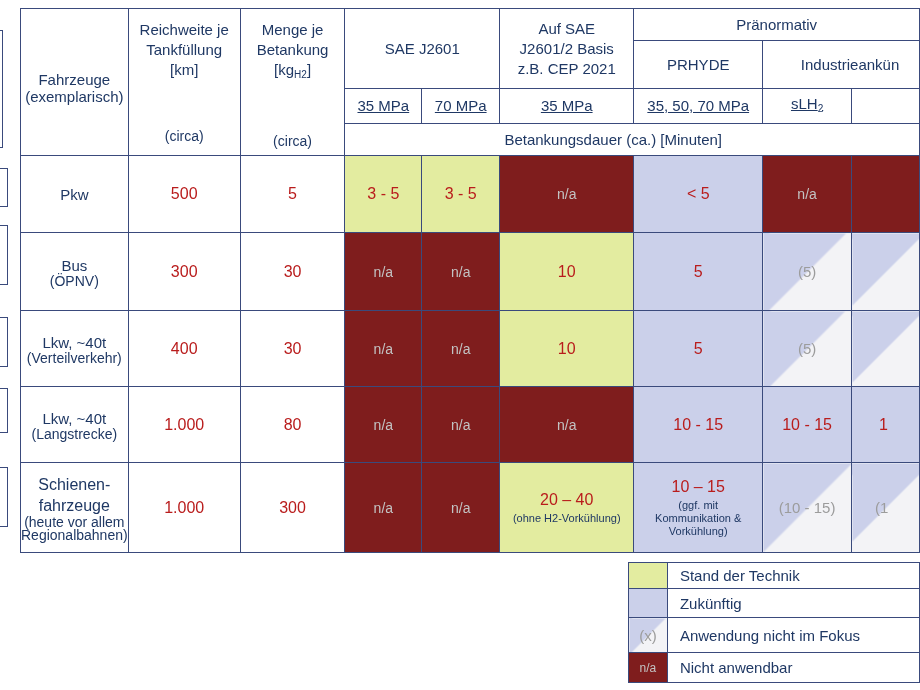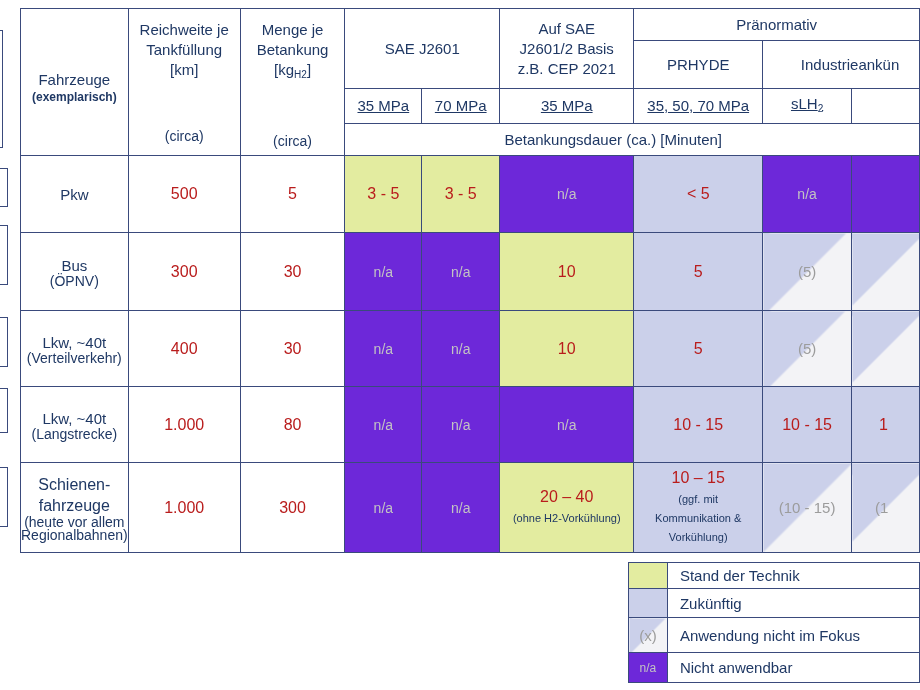--- a/index.html
+++ b/index.html
@@ -5,30 +5,30 @@
   * { box-sizing: border-box; margin: 0; padding: 0; }
   html, body { width: 920px; height: 690px; }
   body { font-family: "Liberation Sans", sans-serif; background: #ffffff; }
   #stage { position: relative; width: 920px; height: 690px; overflow: hidden; background: #fff; color: #1f3864; }
 
   table.main { position: absolute; left: 20px; top: 8px; border-collapse: collapse; table-layout: fixed; }
   table.main td { border: 1.5px solid #3a4a7c; text-align: center; vertical-align: middle; padding: 0; overflow: hidden; }
 
   .green { background: #e3eca0; }
   .blue  { background: #cbd0ea; }
-  .gray  { background: #6d28d9; }
+  .gray  { background: #7f1d1d; }
   .diag  { background: linear-gradient(135deg, #cbd0ea 49.4%, #f3f3f6 50.6%); }
 
   .h15 { font-size: 15px; line-height: 20px; }
-  .sub-small { font-size: 12px; line-height: 14px; font-weight: bold; }
+  .sub-small { font-size: 15px; line-height: 14px; }
   .circa { font-size: 14px; }
   .val { font-size: 16px; color: #b91c1c; }
   .na-text { font-size: 14px; color: #c3c3c3; }
   .paren-text { font-size: 15px; color: #9c9c9c; }
-  .note { font-size: 11px; line-height: 19px; color: #1f3864; margin-top: 3px; padding: 0 6px; }
+  .note { font-size: 11px; line-height: 13px; color: #1f3864; margin-top: 3px; padding: 0 6px; }
 
   td.headcol { vertical-align: top; }
   .headflex { display: flex; flex-direction: column; justify-content: space-between; height: 145px; padding: 10px 2px 14px 2px; gap: 48px; }
   td.labelcell { text-align: left; padding-left: 9px; }
   .rowlabel { font-size: 15px; line-height: 19px; }
   .rowlabel-big { font-size: 16px; line-height: 21px; }
   .rowsub { font-size: 14px; line-height: 13px; }
 
   .frag1 { text-align: left !important; padding-left: 27px !important; }
   .frag2 { text-align: left !important; padding-left: 23px !important; }

